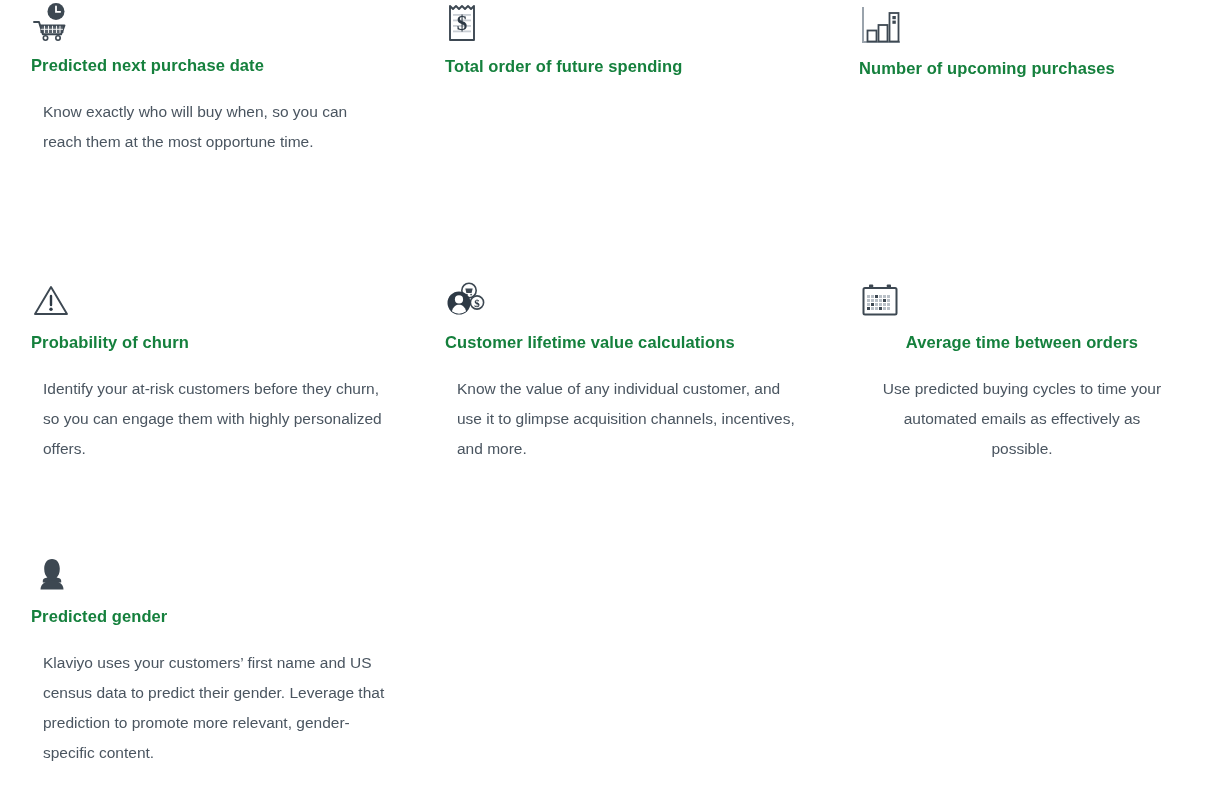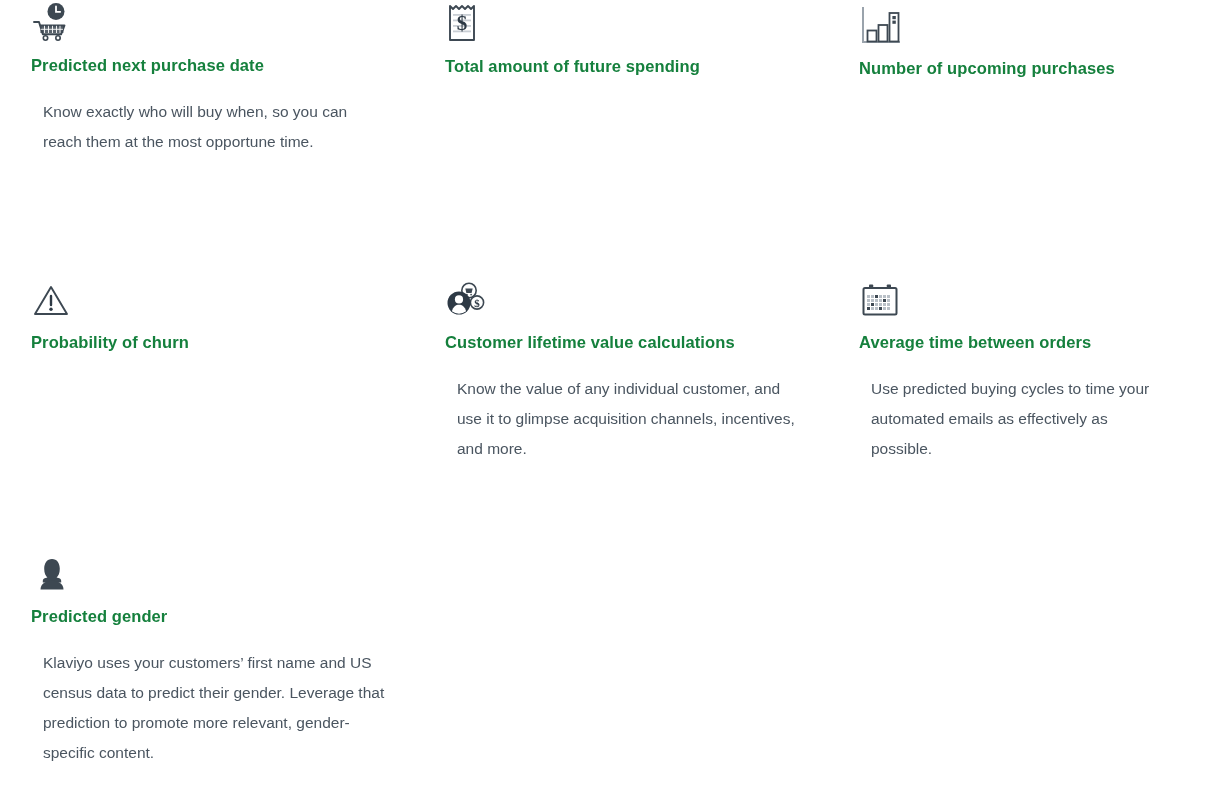--- a/index.html
+++ b/index.html
@@ -51,21 +51,21 @@
     color: #4a5560;
     margin: 12px;
     font-weight: 400;
   }
 
   
   .card-0 .feature-icon { margin-top: -3px; }
   .card-1 .feature-icon { margin-top: -2px; }
   .card-2 .feature-icon { margin-top: 0px; }
   .card-2 { padding-right: 12px; }
-  .card-5 { padding-right: 36px; }
+  .card-5 { padding-right: 36px; text-align: center; }
   .card-3 .feature-icon,
   .card-4 .feature-icon,
   .card-5 .feature-icon { margin-top: 0; }
   .card-6 { padding-right: 40px; }
 
   .row3 { margin-top: 0; }
 </style>
 </head>
 <body>
 
@@ -93,21 +93,21 @@
     <div class="feature-icon">
       <svg width="34" height="42" viewBox="0 0 34 42" fill="none" xmlns="http://www.w3.org/2000/svg">
         <path d="M5 4 L8 7 L11 4 L14 7 L17 4 L20 7 L23 4 L26 7 L29 4 V38 H5 Z" fill="#ffffff" stroke="#3d4852" stroke-width="1.9" stroke-linejoin="round"></path>
         <rect x="8" y="12" width="18" height="1.8" fill="#c9ced4"></rect>
         <rect x="8" y="17.5" width="18" height="1.8" fill="#c9ced4"></rect>
         <rect x="8" y="23" width="18" height="1.8" fill="#c9ced4"></rect>
         <rect x="8" y="28.5" width="18" height="1.8" fill="#c9ced4"></rect>
         <text x="17" y="28" font-family="'Liberation Serif', serif" font-size="21" font-weight="bold" fill="#2d3945" text-anchor="middle">$</text>
       </svg>
     </div>
-    <h3 class="feature-title">Total amount of future spending</h3>
+    <h3 class="feature-title">Total order of future spending</h3>
   </div>
 
   <div class="feature-card card-2">
     <div class="feature-icon">
       <svg width="42" height="40" viewBox="0 0 42 40" fill="none" xmlns="http://www.w3.org/2000/svg">
         <path d="M4 2 V36 H40" stroke="#9aa3ac" stroke-width="2" stroke-linecap="square" fill="none"></path>
         <rect x="8.5" y="24.5" width="9" height="11" fill="#ffffff" stroke="#3d4852" stroke-width="1.8"></rect>
         <rect x="19.5" y="19" width="9" height="16.5" fill="#ffffff" stroke="#3d4852" stroke-width="1.8"></rect>
         <rect x="30.5" y="7" width="9" height="28.5" fill="#ffffff" stroke="#3d4852" stroke-width="1.8"></rect>
         <rect x="33.4" y="10" width="3.4" height="3.2" fill="#3d4852"></rect>
@@ -119,20 +119,21 @@
 
   <div class="feature-card card-3">
     <div class="feature-icon">
       <svg width="42" height="40" viewBox="0 0 42 40" fill="none" xmlns="http://www.w3.org/2000/svg">
         <path d="M20 7 L36 34 H4 Z" fill="#ffffff" stroke="#3d4852" stroke-width="1.9" stroke-linejoin="round"></path>
         <path d="M20 16 V25" stroke="#2d3945" stroke-width="2.4" stroke-linecap="round"></path>
         <circle cx="20" cy="29.3" r="1.7" fill="#2d3945"></circle>
       </svg>
     </div>
     <h3 class="feature-title">Probability of churn</h3>
+    <p class="feature-desc">Identify your at-risk customers before they churn, so you can engage them with highly personalized offers.</p>
   </div>
 
   <div class="feature-card card-4">
     <div class="feature-icon">
       <svg width="42" height="40" viewBox="0 0 42 40" fill="none" xmlns="http://www.w3.org/2000/svg">
         <circle cx="24" cy="10.5" r="7.2" fill="#ffffff" stroke="#3d4852" stroke-width="1.6"></circle>
         <path d="M20.3 8.4 H27.7 L26.6 13 H21.4 Z" fill="#3d4852"></path>
         <circle cx="21.9" cy="14.6" r="0.85" fill="#3d4852"></circle>
         <circle cx="26.1" cy="14.6" r="0.85" fill="#3d4852"></circle>
         <circle cx="32" cy="22.5" r="6.6" fill="#ffffff" stroke="#3d4852" stroke-width="1.6"></circle>

